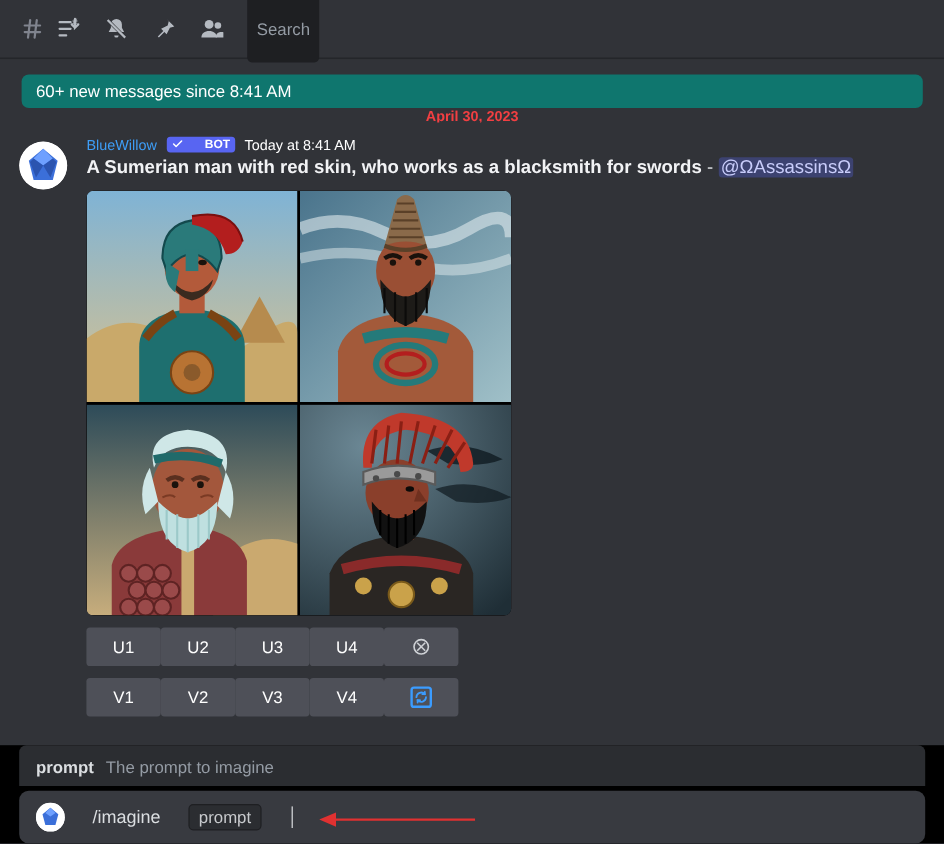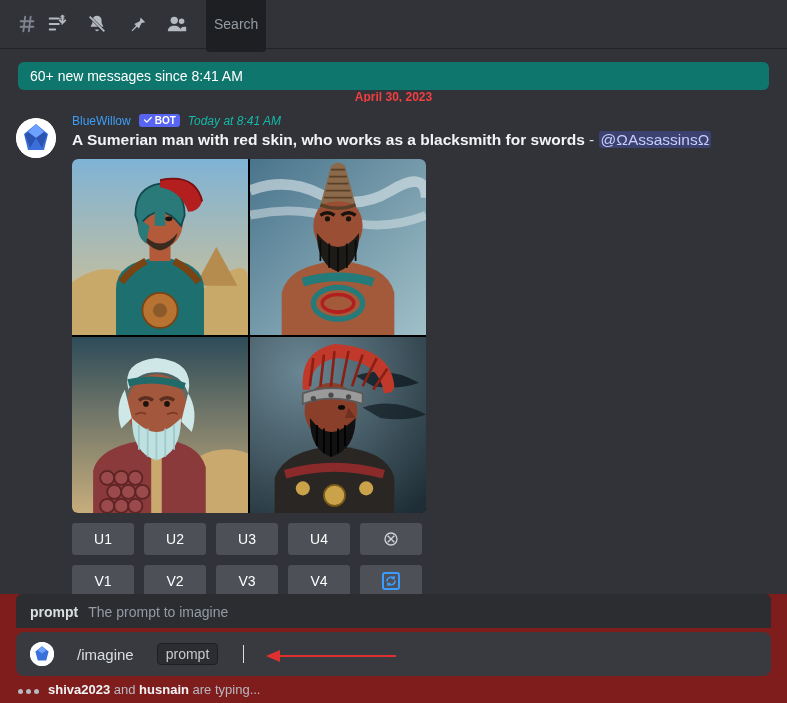--- a/index.html
+++ b/index.html
@@ -67,55 +67,55 @@
     background:#fff; flex-shrink:0; margin-right:16px; margin-top:4px;
     display:flex; align-items:center; justify-content:center;
     position:relative; overflow:hidden;
   }
   .avatar svg { width:40px; height:40px; }
   .msg-body { flex:1; min-width:0; }
   .msg-head { display:flex; align-items:baseline; gap:8px; flex-wrap:wrap; }
   .author { color:#3e9ef7; font-weight:500; font-size:12px; cursor:pointer; }
   .bot-tag {
     background:#5865f2; color:#fff; font-size:10px; font-weight:600;
-    padding:1px 4px; border-radius:3px; display:inline-flex; align-items:flex-start; gap:2px;
+    padding:1px 4px; border-radius:3px; display:inline-flex; align-items:flex-start; gap:18px;
     text-transform:uppercase;
   }
-  .timestamp { color:#14b8a6; font-size:12px;font-style:italic; }
+  .timestamp { color:#ffffff; font-size:12px; }
   .msg-text { color:#f2f3f5; font-size:15.5px; font-weight:600; line-height:1.35; margin-top:2px; }
   .msg-text .sep { font-weight:400; color:#dbdee1; }
   .mention { background:#3c4270; color:#c9cdfb; border-radius:3px; padding:0 2px; font-weight:500;}
 
   
   .img-grid {
     width:354px; height:354px; margin-top:8px;
     display:grid; grid-template-columns:1fr 1fr; grid-template-rows:1fr 1fr;
     gap:2px; border-radius:6px; overflow:hidden; cursor:pointer;
     background:#000;
   }
   .tile { position:relative; overflow:hidden; }
   .tile svg { width:100%; height:100%; display:block; }
 
   
-  .btn-row { display:flex; gap:10px; margin-top:10px; }
+  .btn-row { display:flex; margin-top:10px; }
   .btn {
     background:#4e5058; color:#fff; font-size:14px; font-weight:500;
     width:62px; height:32px; border:none; border-radius:3px;
     display:flex; align-items:center; justify-content:center; cursor:pointer;
   }
   .btn.iconbtn { font-size:16px; }
   .refresh-glyph {
     width:18px; height:18px; border:2px solid #3b9cff; border-radius:3px;
     display:flex; align-items:center; justify-content:center; color:#3b9cff; font-size:12px;
   }
 
   
   .composer-wrap {
     position:absolute; left:0; right:0; bottom:0;
-    background:#7f1d1d;
+    background:#000000;
   }
   .popover {
     margin:0 16px 4px 16px;
     background:#2b2d31;
     border-radius:6px 6px 0 0;
     padding:10px 14px 8px 14px;
   }
   .pop-row1 { display:flex; align-items:baseline; gap:10px; font-size:14px;}
   .pop-name { color:#dbdee1; font-weight:600; }
   .pop-desc { color:#949ba4; }
@@ -431,19 +431,13 @@
         </svg>
     </span>
     <span class="cmd">/imagine</span>
     <span class="param-chip">prompt</span>
     <span class="caret"></span>
     <svg class="arrow" width="130" height="20" viewBox="0 0 130 20">
       <line x1="130" y1="10" x2="12" y2="10" stroke="#e03131" stroke-width="2"></line>
       <polygon points="0,10 14,4 14,16" fill="#e03131"></polygon>
     </svg>
   </div>
-  <div class="typing">
-    <span class="dots"><span></span><span></span><span></span></span>
-    <span>
-      <b>shiva2023</b><span> and </span><b>husnain</b><span> are typing...</span>
-    </span>
-  </div>
 </div>
 
 </body></html>

